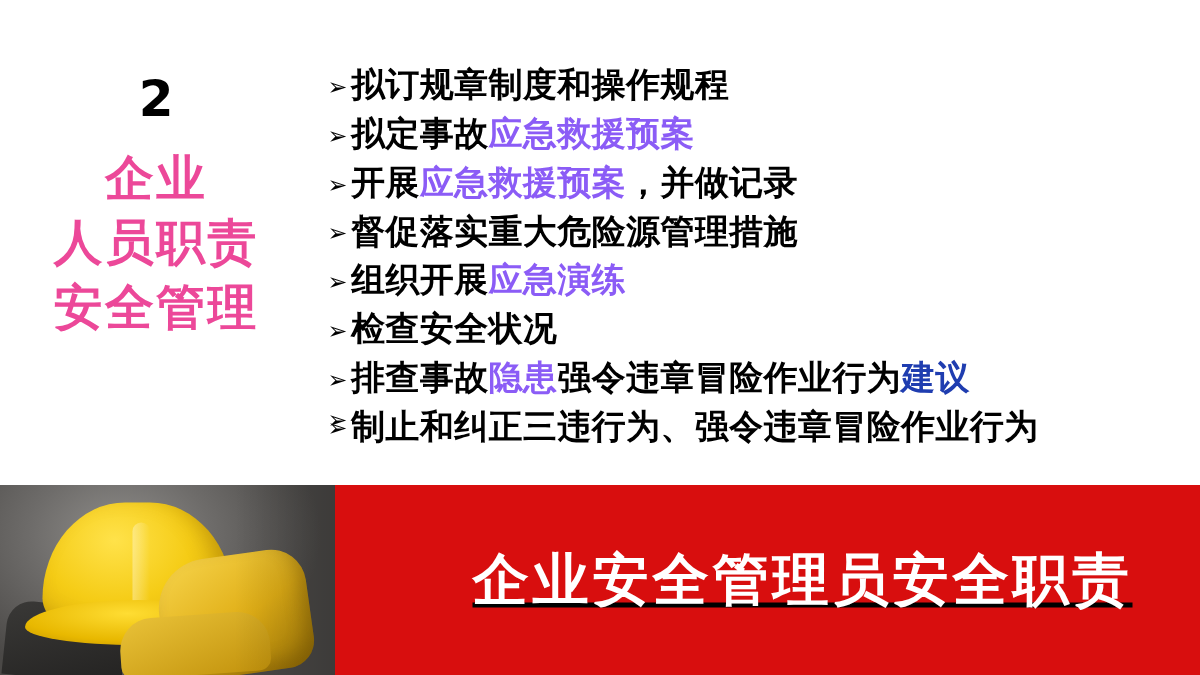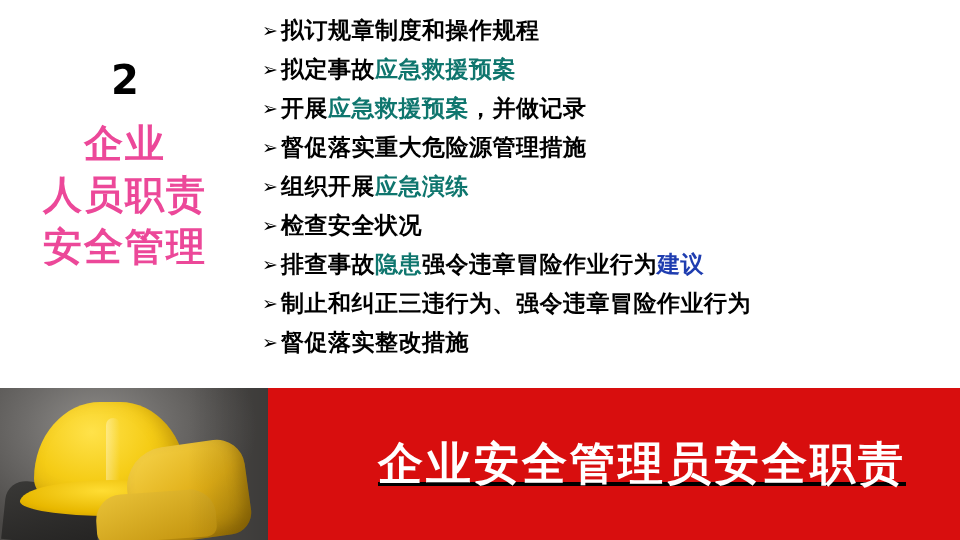--- a/index.html
+++ b/index.html
@@ -67,28 +67,29 @@
   }
   .bullet-mark {
     color: #000000;
     font-size: 19px;
     line-height: 1;
     margin-right: 3px;
     flex: 0 0 auto;
     transform: translateY(-1px);
   }
   .bullet-text {
-    font-size: 23px;
+    font-size: 27px;
     font-weight: bold;
     color: #000000;
     line-height: 1.3;
     white-space: nowrap;
     letter-spacing: 0.5px;
-  }
-  .hl-red { color: #0f766e; }
+    margin-top: 35px;
+  }
+  .hl-red { color: #8b5cf6; }
   .hl-blue { color: #1F3DB0; }
 
   
   .bottom-band {
     position: absolute;
     left: 0;
     bottom: 0;
     width: 960px;
     height: 152px;
   }
@@ -240,21 +241,20 @@
       <div class="bullet-row">
         <span class="bullet-mark">➢</span>
         <span class="bullet-text"><span>排查事故</span><span class="hl-red">隐患</span><span>强令违章冒险作业行为</span><span class="hl-blue">建议</span></span>
       </div>
       <div class="bullet-row">
         <span class="bullet-mark">➢</span>
         <span class="bullet-text"><span>制止和纠正三违行为、强令违章冒险作业行为</span></span>
       </div>
       <div class="bullet-row">
         <span class="bullet-mark">➢</span>
-        <span class="bullet-text"><span>督促落实整改措施</span></span>
       </div>
     </div>
 
   <div class="bottom-band">
     <div class="band-red"></div>
     <div class="band-photo">
       <div class="photo-bg"></div>
       <div class="arm"></div>
       <div class="helmet">
         <div class="helmet-ridge"></div>

